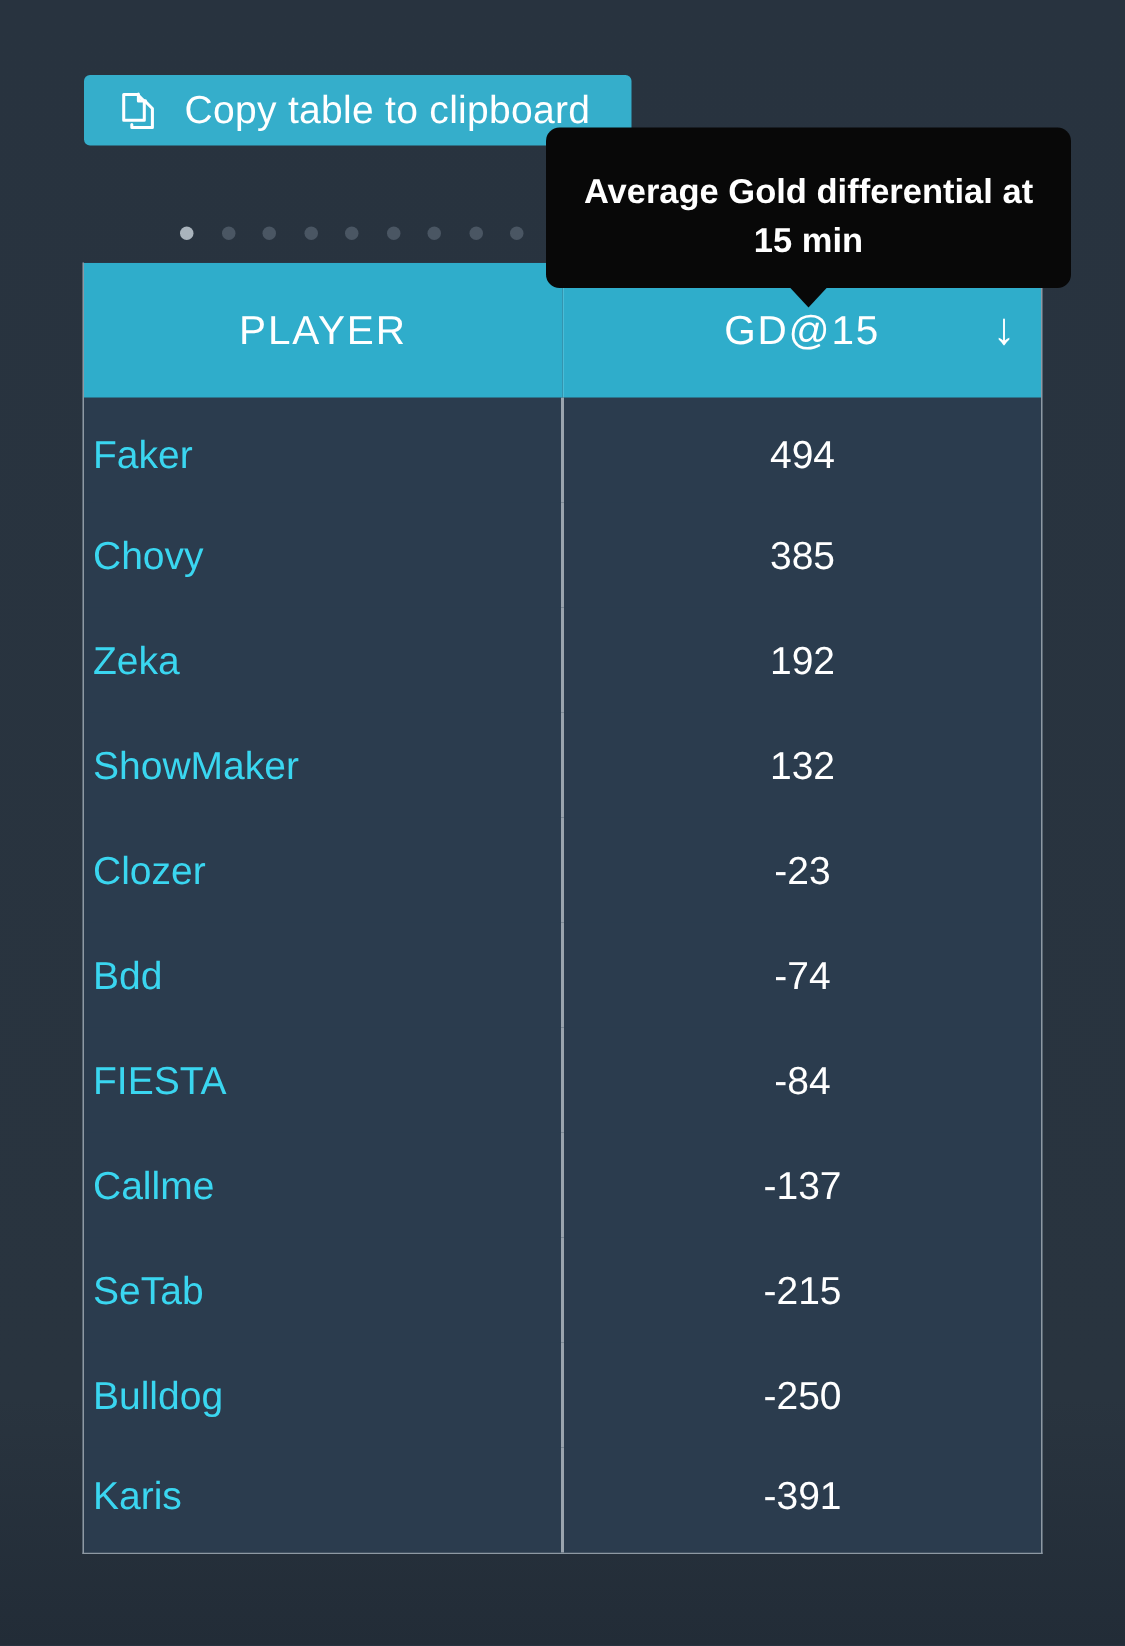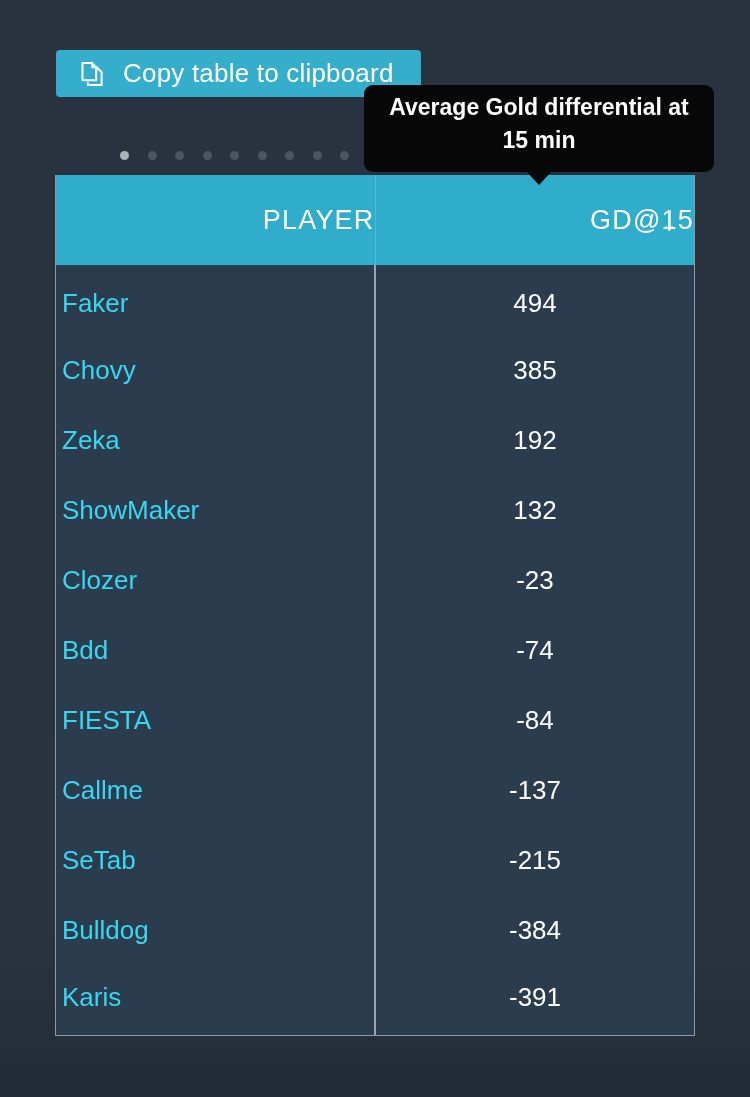--- a/index.html
+++ b/index.html
@@ -88,21 +88,21 @@
   }
   .tri-left  { border-right: 12px solid #585858; }
   .tri-right { border-left: 12px solid #585858; }
 
   
   #tooltip {
     position: absolute;
     left: 364px;
     top: 85px;
     width: 350px;
-    padding: 6px 16px 16px;
+    padding: 26px 16px 16px;
     background: #080808;
     border-radius: 9px;
     z-index: 8;
     text-align: center;
   }
   #tooltip .tip-text {
     color: #ffffff;
     font-size: 23px;
     font-weight: bold;
     line-height: 1.42;
@@ -132,21 +132,21 @@
   }
   table { width: 100%; border-collapse: collapse; table-layout: fixed; }
 
   thead th {
     background: #2fadcb;
     height: 90px;
     color: #ffffff;
     font-size: 27px;
     font-weight: 400;
     letter-spacing: 1.2px;
-    text-align: right;
+    text-align: center;
     position: relative;
     vertical-align: middle;
   }
   thead th.col-player { border-right: 1px solid #4cbcd6; }
   .sort-arrow {
     position: absolute;
     right: 16px;
     top: 50%;
     transform: translateY(-50%);
     color: #ffffff;
@@ -266,21 +266,21 @@
         <tr>
           <td class="player">Callme</td>
           <td class="value">-137</td>
         </tr>
         <tr>
           <td class="player">SeTab</td>
           <td class="value">-215</td>
         </tr>
         <tr>
           <td class="player">Bulldog</td>
-          <td class="value">-384</td>
+          <td class="value">-250</td>
         </tr>
         <tr>
           <td class="player">Karis</td>
           <td class="value">-391</td>
         </tr>
       </tbody>
     </table>
   </div>
 
 </div>

